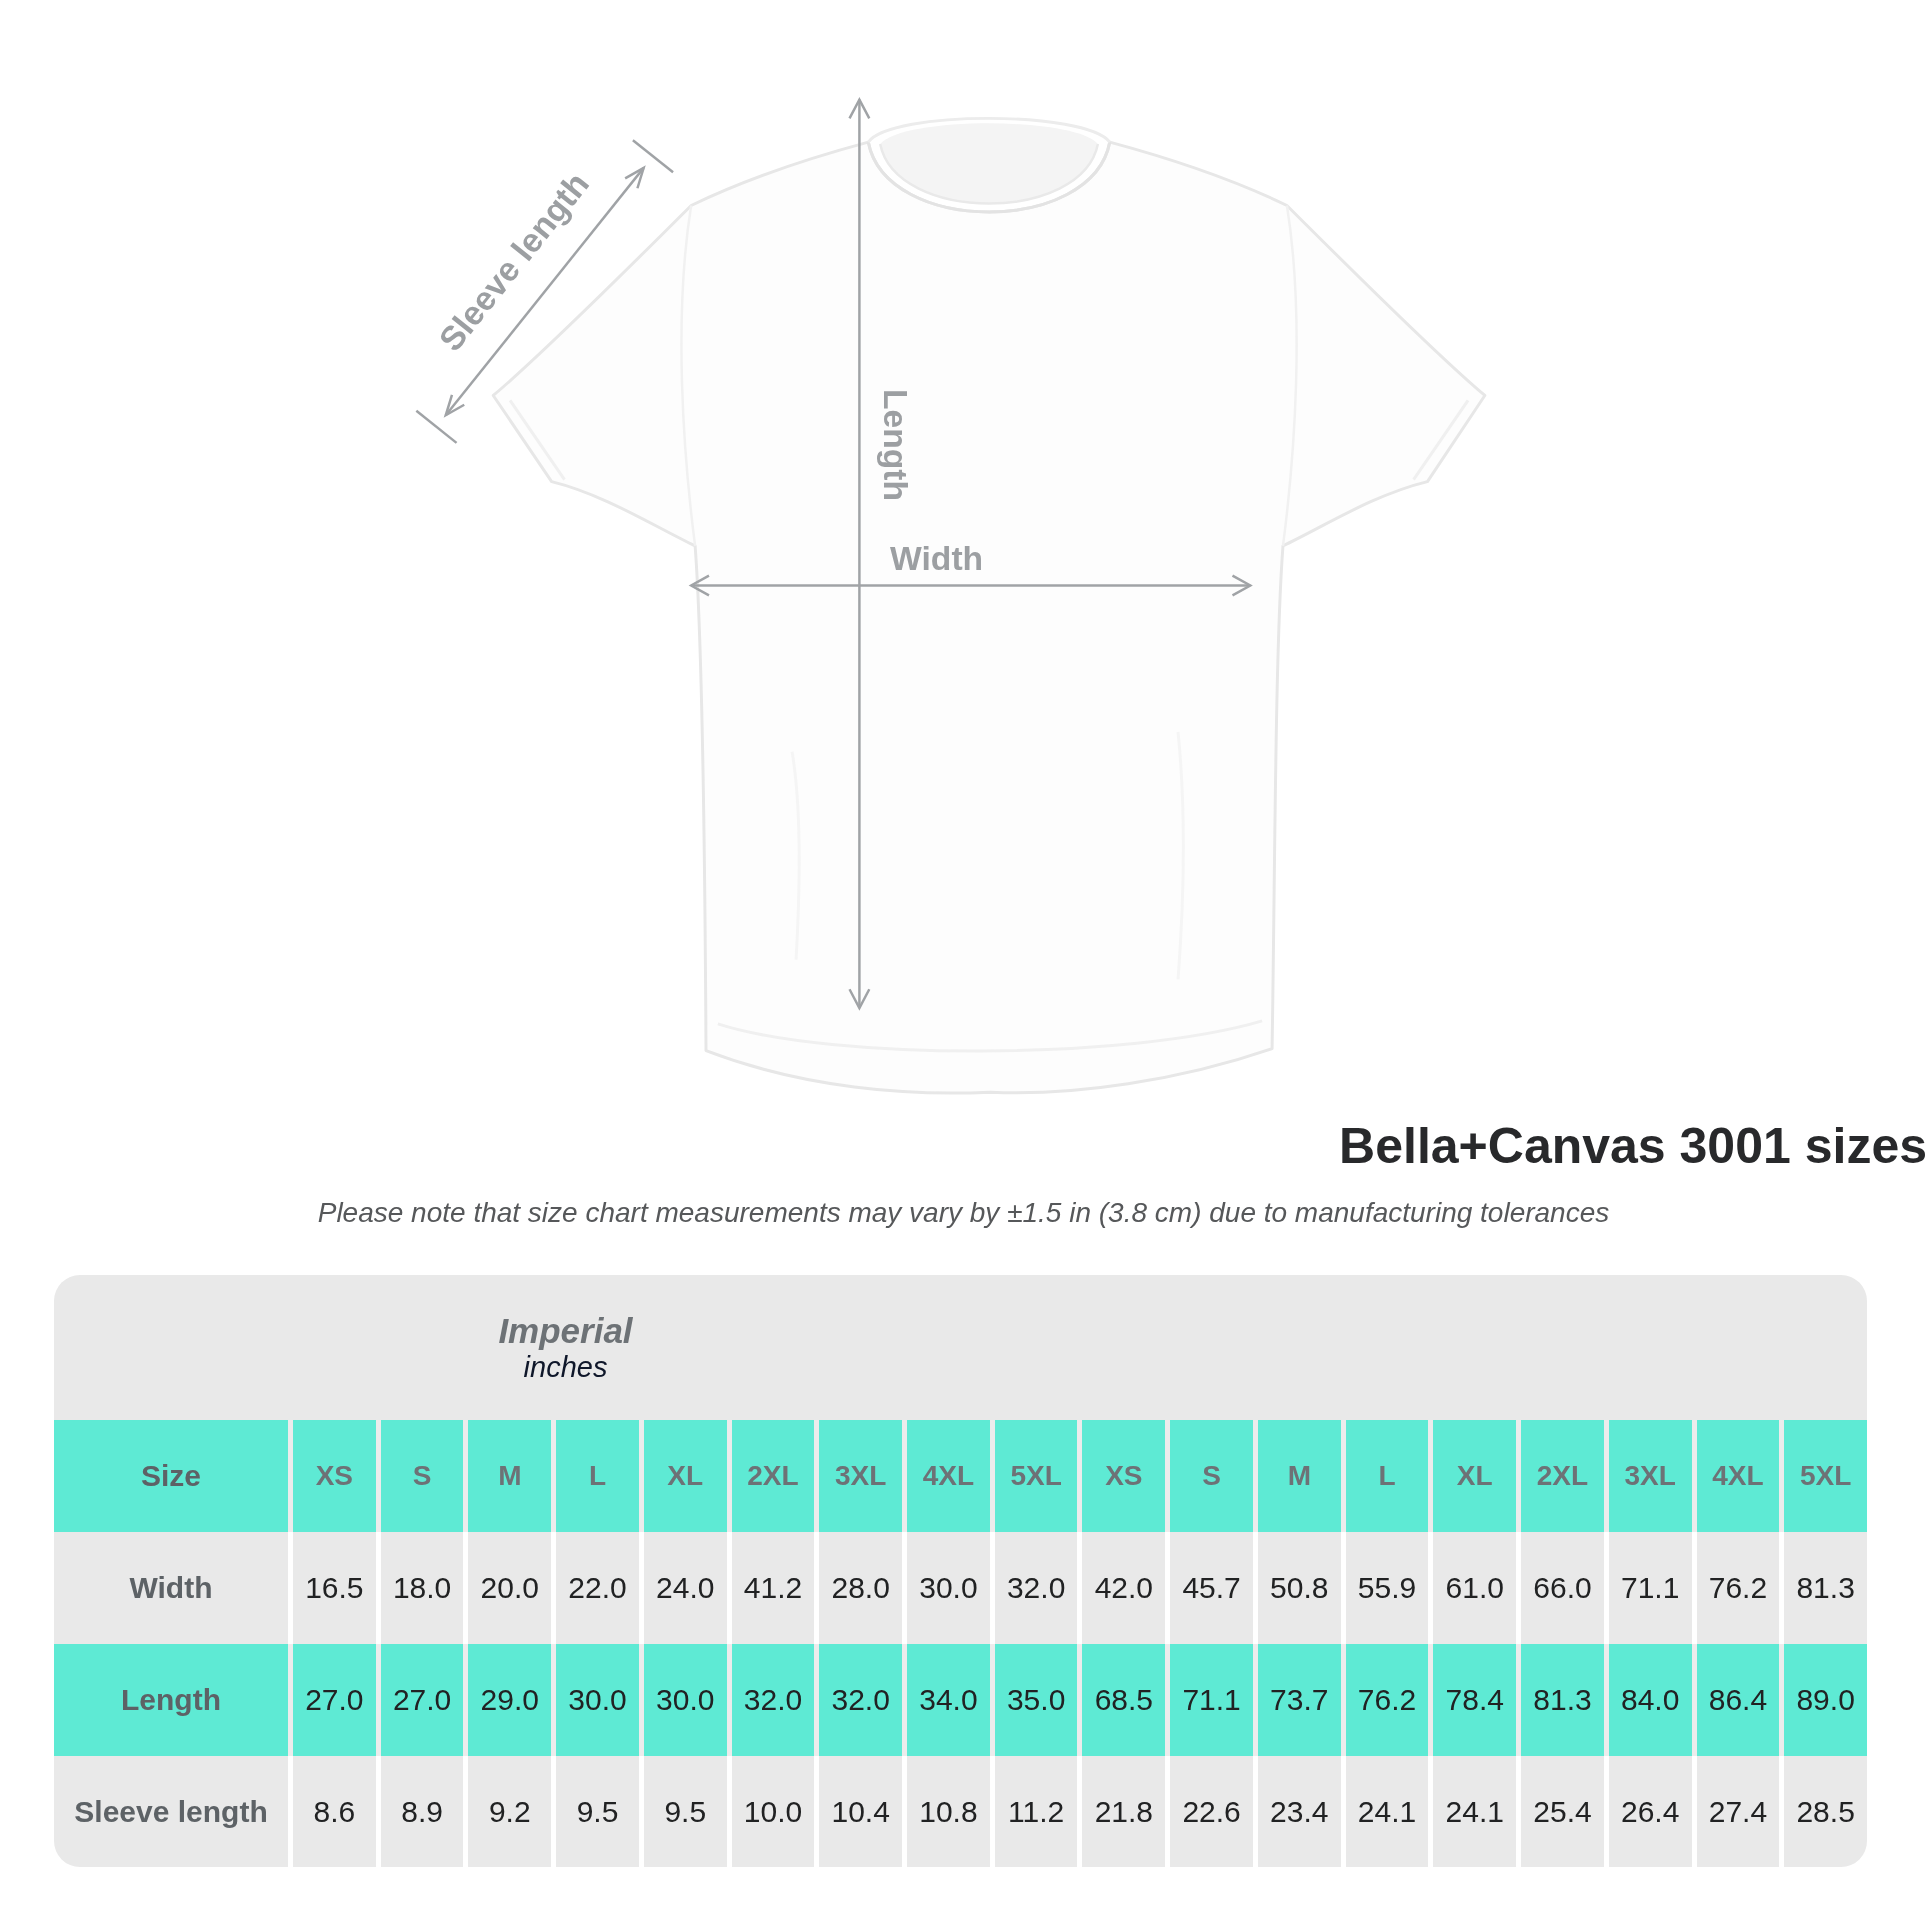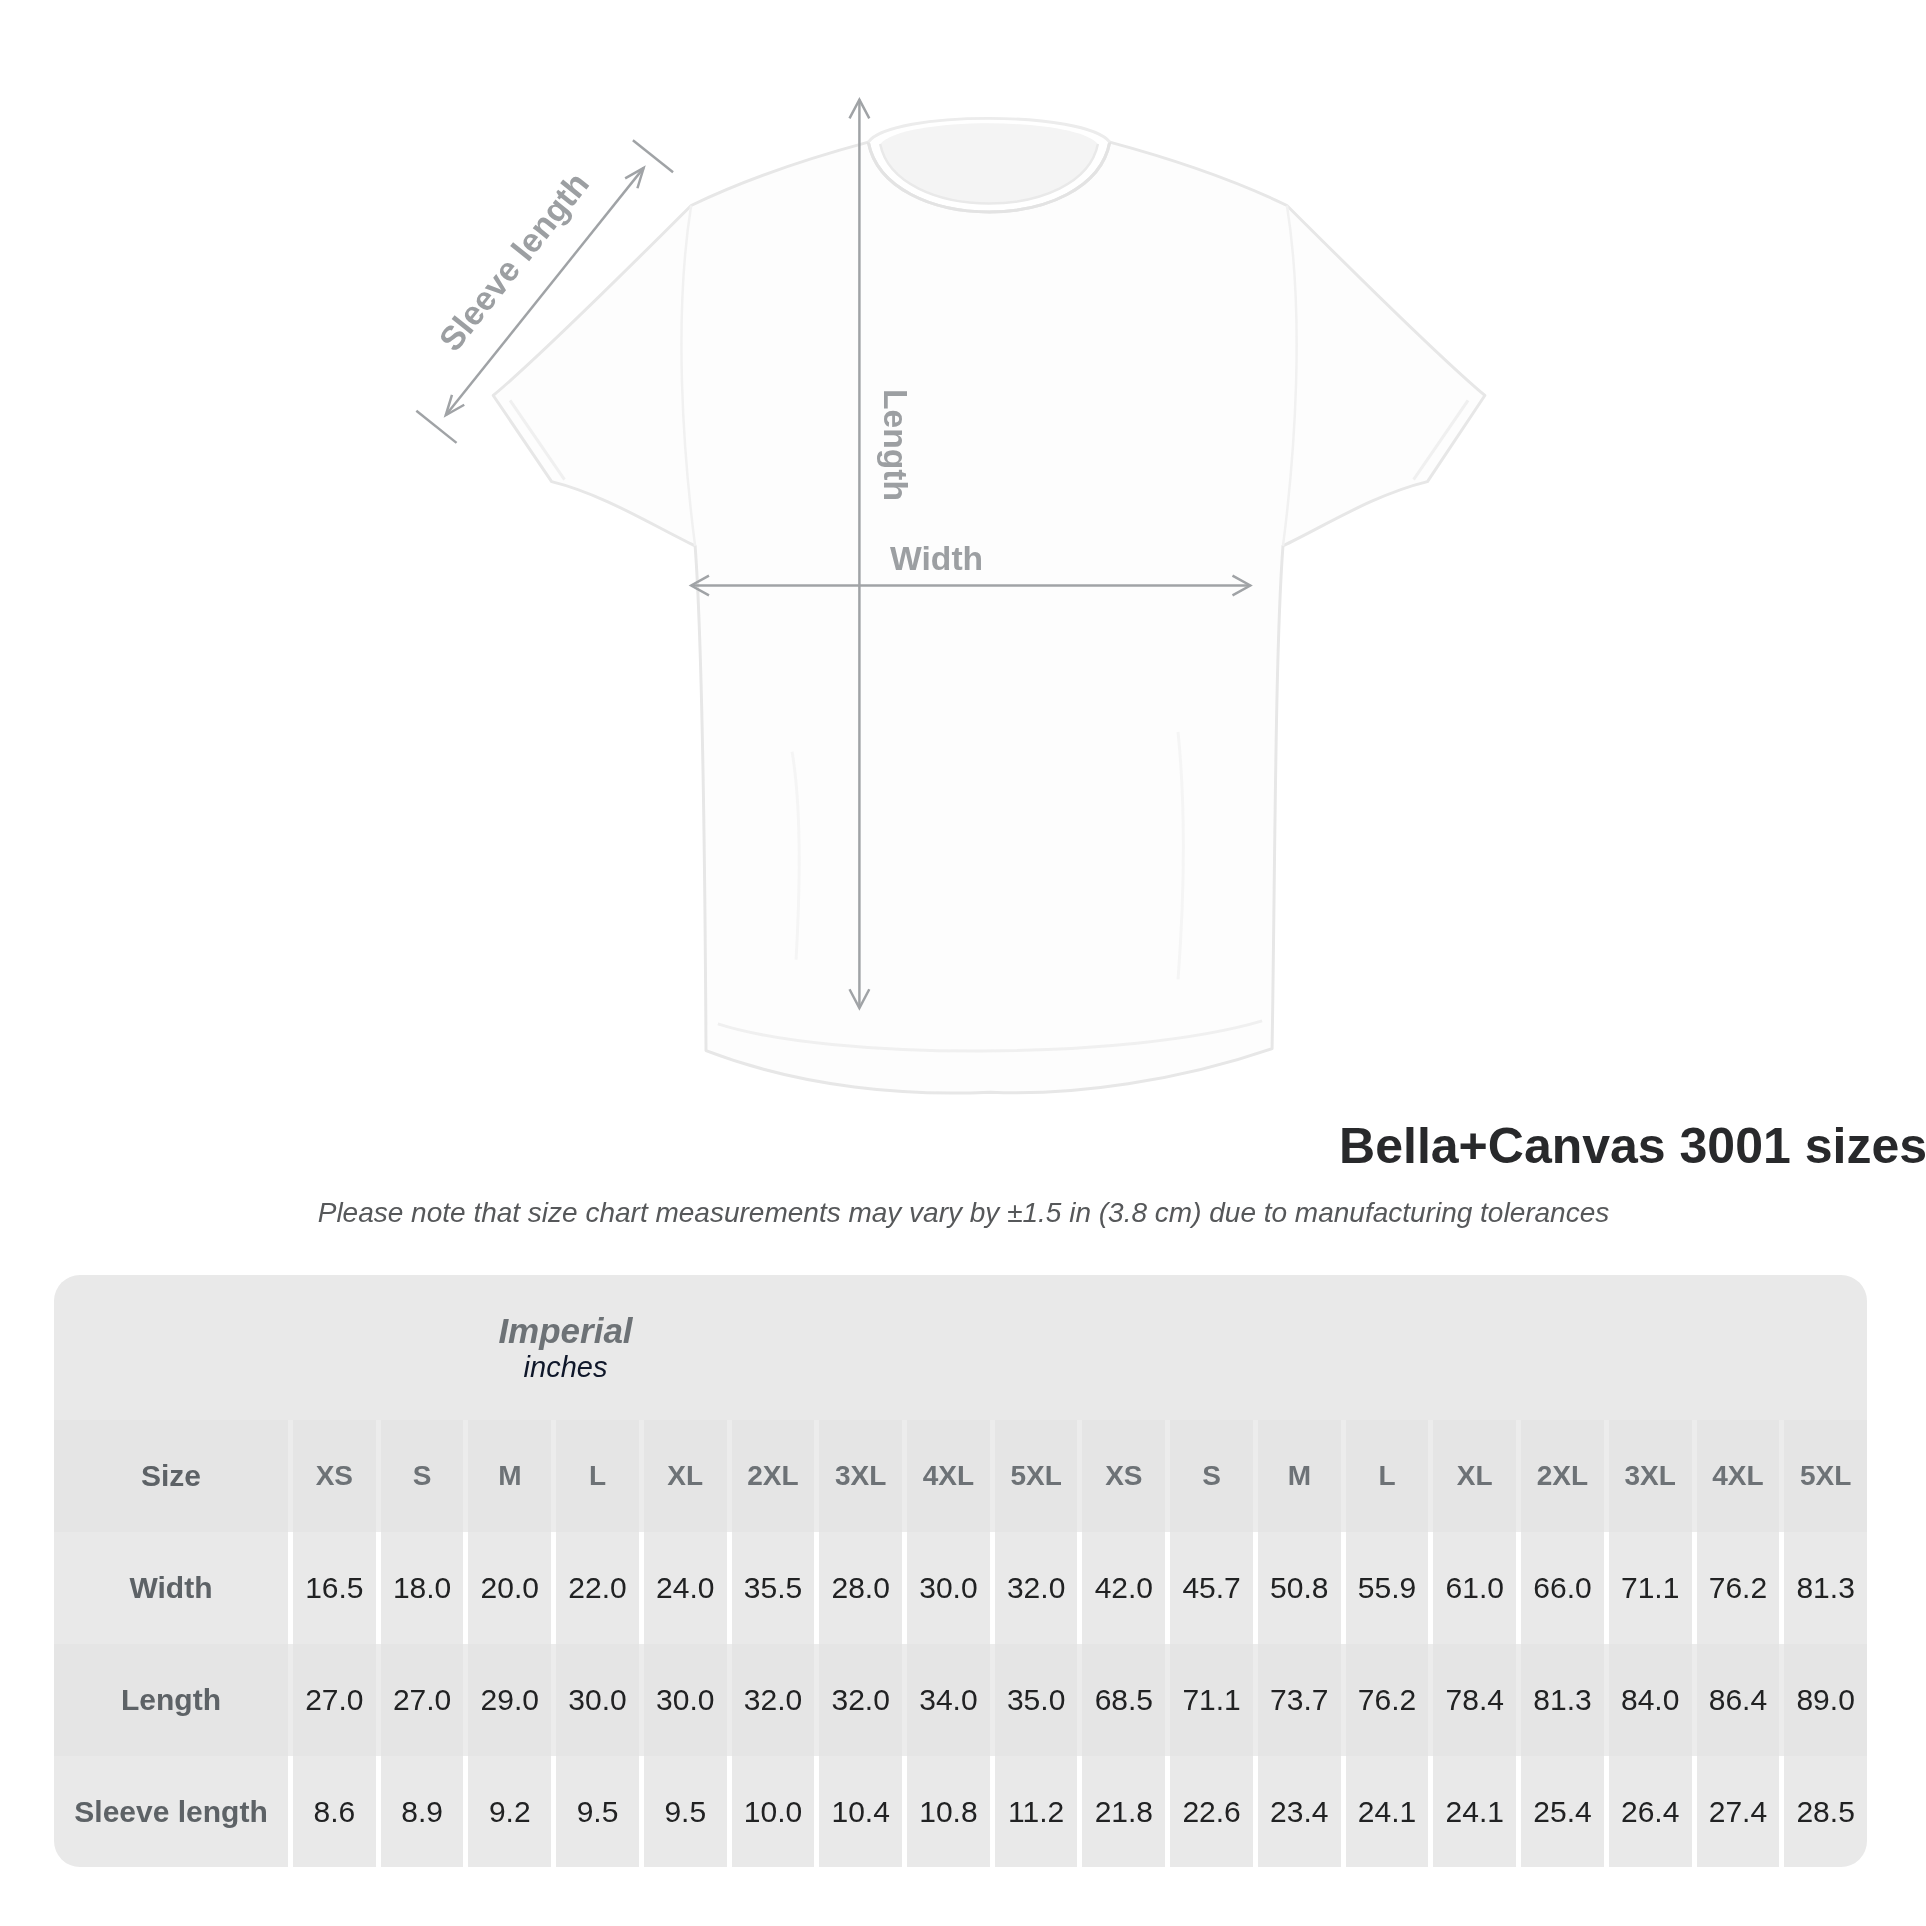--- a/index.html
+++ b/index.html
@@ -21,21 +21,21 @@
   .band{height:145px;background:#e9e9e9;display:flex;}
   .band-section{display:flex;flex-direction:column;align-items:center;justify-content:center;gap:0;}
   .band-imperial{width:1023px;}
   .band-metric{flex:1;}
   .band-name{font-size:35px;font-weight:bold;font-style:italic;color:#6d7276;}
   .band-unit{font-size:29px;font-style:italic;color:#0f172a;}
 
   .grid{display:grid;grid-template-columns:234px repeat(18,1fr);}
   .cell{height:112px;display:flex;align-items:center;justify-content:center;box-sizing:border-box;}
   .row-gray{background:#e9e9e9;}
-  .row-white{background:#e5e5e5;}
+  .row-white{background:#5eead4;}
   .sep{border-left:5px solid transparent;}
   .row-white.sep{border-left-color:#ececec;}
   .row-gray.sep{border-left-color:#ffffff;}
   .col-header{font-size:28px;font-weight:bold;color:#6d7276;}
   .row-label{font-size:30px;font-weight:bold;color:#5d6266;}
   .value{font-size:30px;color:#212223;}
 
   
   .ann-text{font-family:"Liberation Sans", sans-serif;font-size:34px;font-weight:bold;fill:#9c9fa2;}
 </style>
@@ -132,21 +132,21 @@
       <div class="cell sep col-header row-white">2XL</div>
       <div class="cell sep col-header row-white">3XL</div>
       <div class="cell sep col-header row-white">4XL</div>
       <div class="cell sep col-header row-white">5XL</div>
       <div class="cell row-label row-gray">Width</div>
       <div class="cell sep value row-gray">16.5</div>
       <div class="cell sep value row-gray">18.0</div>
       <div class="cell sep value row-gray">20.0</div>
       <div class="cell sep value row-gray">22.0</div>
       <div class="cell sep value row-gray">24.0</div>
-      <div class="cell sep value row-gray">35.5</div>
+      <div class="cell sep value row-gray">41.2</div>
       <div class="cell sep value row-gray">28.0</div>
       <div class="cell sep value row-gray">30.0</div>
       <div class="cell sep value row-gray">32.0</div>
       <div class="cell sep value row-gray">42.0</div>
       <div class="cell sep value row-gray">45.7</div>
       <div class="cell sep value row-gray">50.8</div>
       <div class="cell sep value row-gray">55.9</div>
       <div class="cell sep value row-gray">61.0</div>
       <div class="cell sep value row-gray">66.0</div>
       <div class="cell sep value row-gray">71.1</div>

